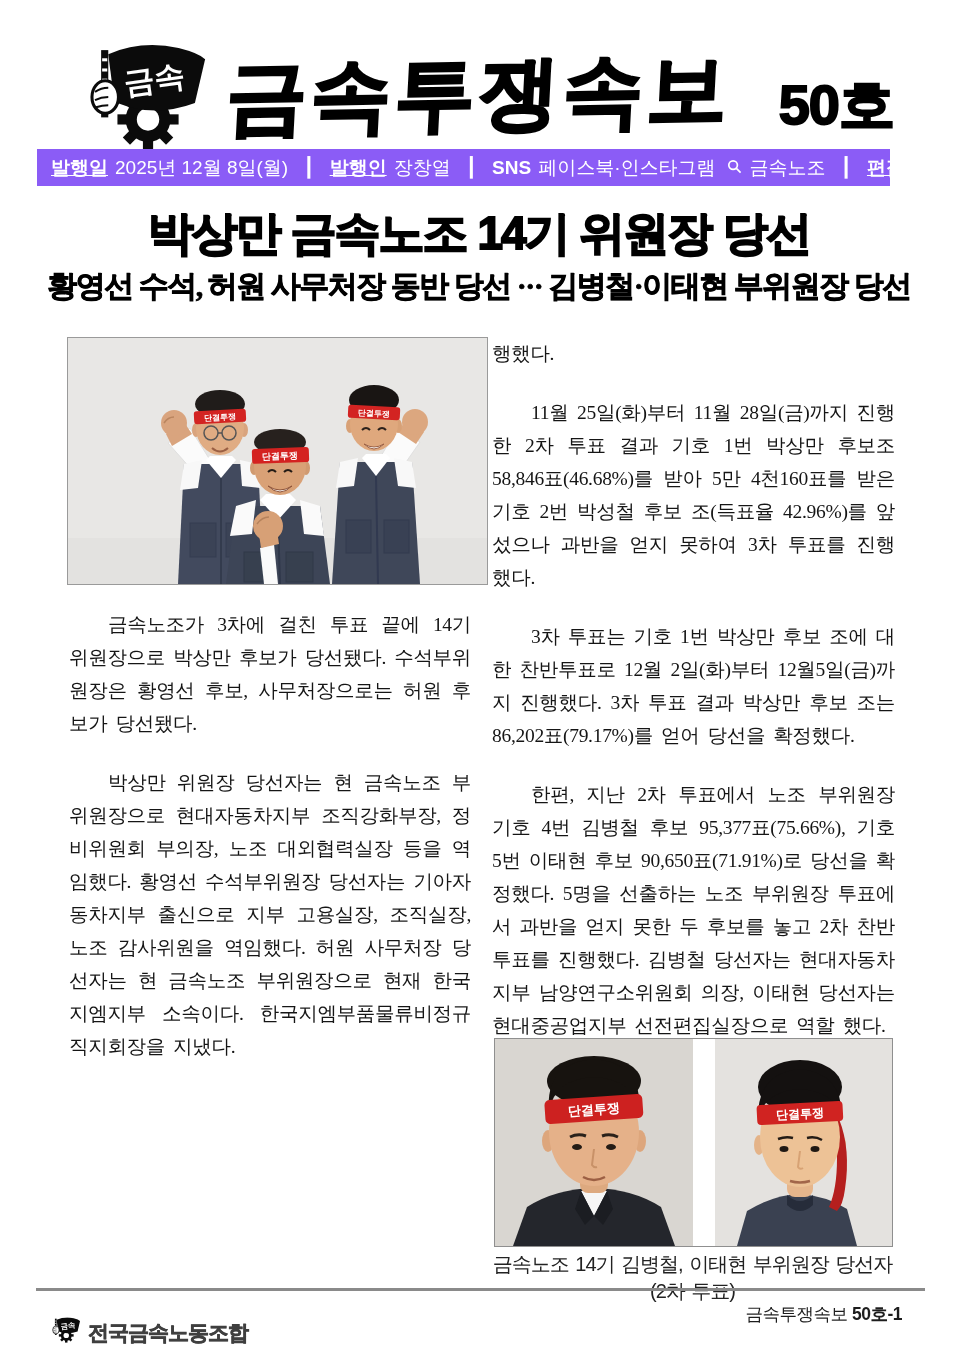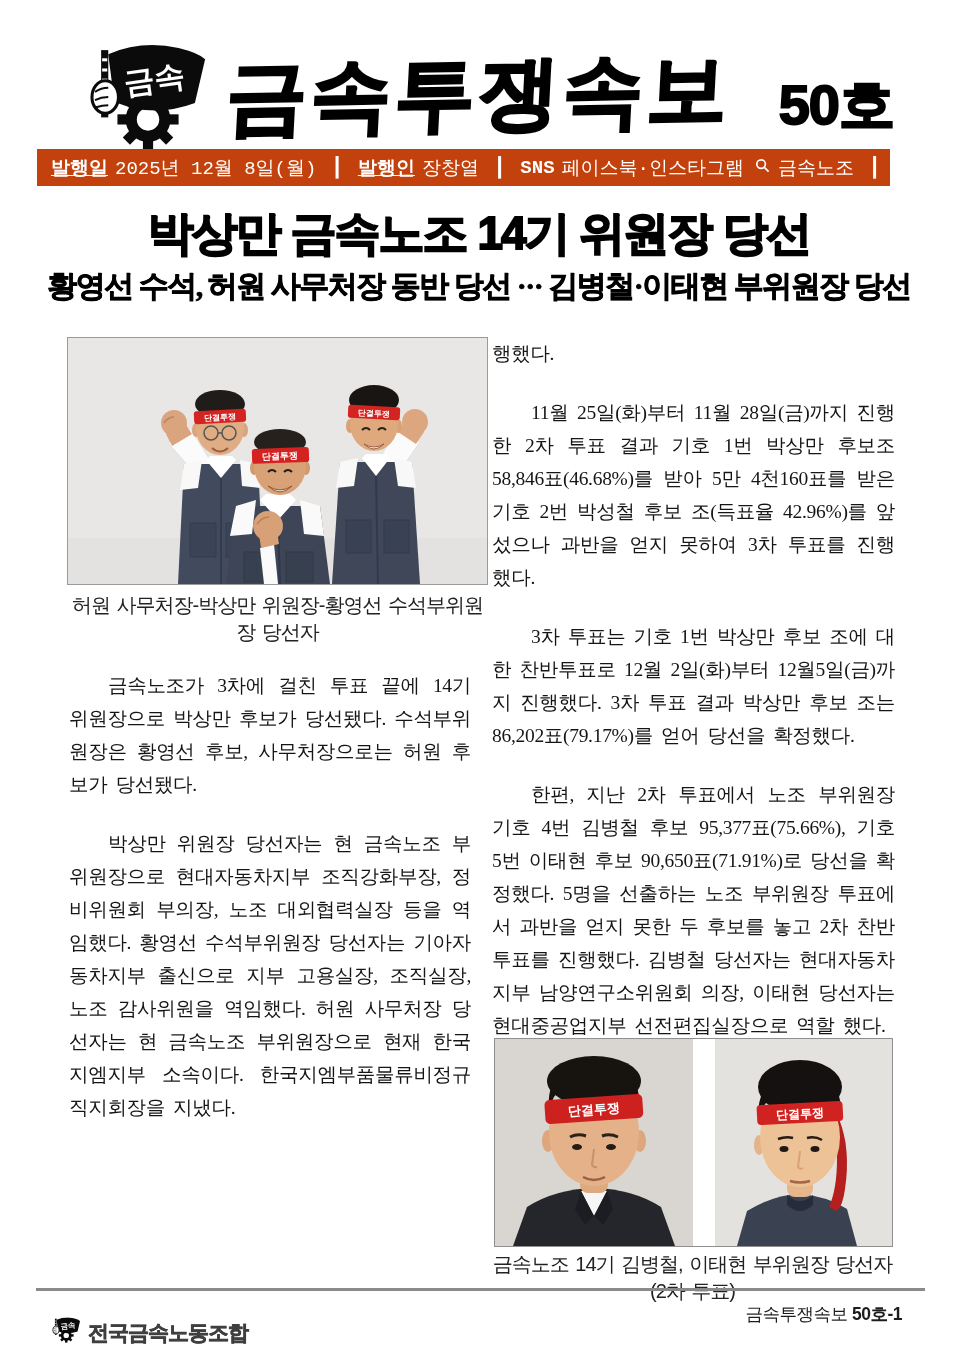--- a/index.html
+++ b/index.html
@@ -10,23 +10,23 @@
   .logo-box{position:absolute;left:68px;top:44px;width:158px;height:106px;}
   .masthead-title{position:absolute;left:250px;right:250px;top:40px;height:110px;
         display:flex;align-items:center;justify-content:center;
         font-family:"Liberation Serif","DejaVu Serif",serif;font-weight:bold;
         font-size:80px;letter-spacing:4px;color:#000;
         -webkit-text-stroke:2.5px #000;transform:skewX(-4deg) rotate(-1deg);white-space:nowrap;}
   .issue-no{position:absolute;right:64px;top:68px;font-size:56px;font-weight:bold;
         color:#000;-webkit-text-stroke:2px #000;letter-spacing:-1px;}
 
   
-  .infobar{position:absolute;left:37px;top:149px;width:853px;height:37px;background:#c2410c;
+  .infobar{position:absolute;left:37px;top:149px;width:853px;height:37px;background:#8b5cf6;
         color:#fff;display:flex;align-items:center;font-size:19px;padding:0;box-sizing:border-box;
-        white-space:nowrap;font-family:Liberation Mono, monospace;}
+        white-space:nowrap;}
   .infobar .inner{display:flex;align-items:center;gap:7px;margin-left:14px;}
   .infobar b{font-weight:bold;text-decoration:underline;}
   .infobar .nb{font-weight:bold;text-decoration:none;text-align:center;}
   .sep{font-weight:bold;margin:0 8px;}
   .mag{display:inline-block;margin:0 1px 0 4px;}
 
   
   .headline{position:absolute;left:0;top:203px;width:100%;text-align:center;
         font-size:46px;font-weight:bold;color:#000;-webkit-text-stroke:1.8px #000;
         letter-spacing:-2px;}
@@ -208,21 +208,20 @@
           <g transform="rotate(-2 212 118)">
             <rect x="184" y="110" width="57" height="15" rx="3" fill="#d42220"></rect>
             <text x="212" y="121" font-size="9" fill="#fff" text-anchor="middle" font-weight="bold">단결투쟁</text>
           </g>
           <path d="M200,134 q4,-4 8,0" stroke="#241b15" stroke-width="2" fill="none"></path>
           <path d="M216,134 q4,-4 8,0" stroke="#241b15" stroke-width="2" fill="none"></path>
           <path d="M200,148 Q212,160 224,148 Q212,156 200,148 Z" fill="#ffffff" stroke="#8d5136"></path>
         </g>
       </svg>
     </div>
-    <div class="caption">허원 사무처장-박상만 위원장-황영선 수석부위원장 당선자</div>
     <div class="bodytext">
       <p>금속노조가 3차에 걸친 투표 끝에 14기 위원장으로 박상만 후보가 당선됐다. 수석부위원장은 황영선 후보, 사무처장으로는 허원 후보가 당선됐다.</p>
       <p>박상만 위원장 당선자는 현 금속노조 부위원장으로 현대자동차지부 조직강화부장, 정비위원회 부의장, 노조 대외협력실장 등을 역임했다. 황영선 수석부위원장 당선자는 기아자동차지부 출신으로 지부 고용실장, 조직실장, 노조 감사위원을 역임했다. 허원 사무처장 당선자는 현 금속노조 부위원장으로 현재 한국지엠지부 소속이다.  한국지엠부품물류비정규직지회장을 지냈다.</p>
     </div>
   </div>
 
   <div class="col-right">
     <p class="cont">행했다.</p>
     <p>11월 25일(화)부터 11월 28일(금)까지 진행한 2차 투표 결과 기호 1번 박상만 후보조 58,846표(46.68%)를 받아 5만 4천160표를 받은 기호 2번 박성철 후보 조(득표율 42.96%)를 앞섰으나 과반을 얻지 못하여 3차 투표를 진행했다.</p>
     <p>3차 투표는 기호 1번 박상만 후보 조에 대한 찬반투표로 12월 2일(화)부터 12월5일(금)까지 진행했다. 3차 투표 결과 박상만 후보 조는 86,202표(79.17%)를 얻어 당선을 확정했다.</p>

